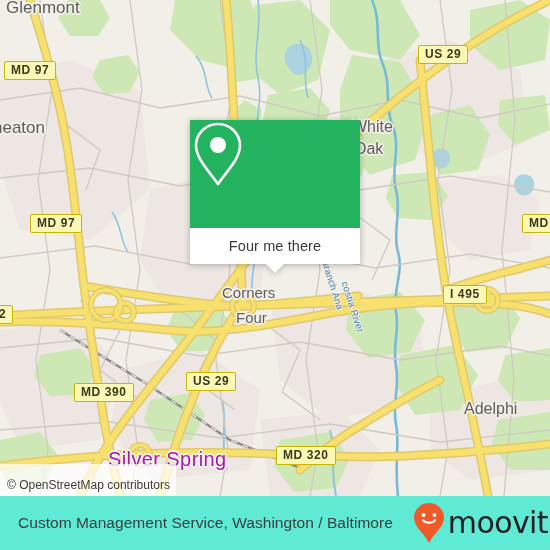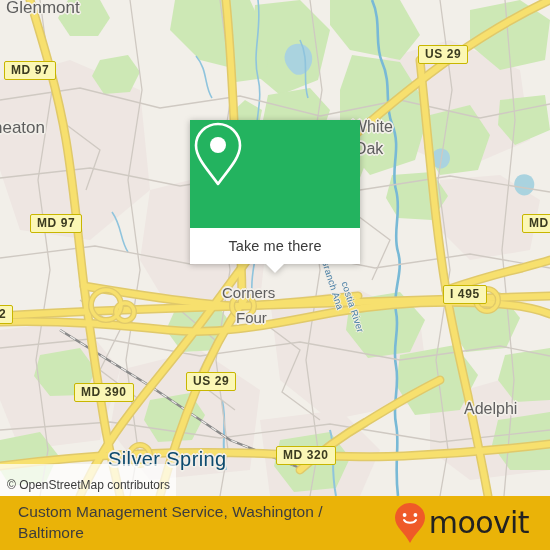--- a/index.html
+++ b/index.html
@@ -21,21 +21,21 @@
   .place-label{
     position:absolute;
     color:#5a5a5a;
     font-family:"Liberation Sans", sans-serif;
     white-space:nowrap;
     text-shadow:
       1.6px 0 #f2efe9,-1.6px 0 #f2efe9,0 1.6px #f2efe9,0 -1.6px #f2efe9,
       1.2px 1.2px #f2efe9,-1.2px 1.2px #f2efe9,1.2px -1.2px #f2efe9,-1.2px -1.2px #f2efe9;
     pointer-events:none;
   }
-  .lbl-city{font-size:20px;letter-spacing:.4px;color:#0c4a6e;}
+  .lbl-city{font-size:20px;letter-spacing:.4px;color:#a21caf;}
   .lbl-town{font-size:15px;color:#5e5e5e;}
 
   .river-label{
     position:absolute;font-size:9.5px;color:#4a7fa5;letter-spacing:.3px;
     text-shadow:1.3px 0 #f2efe9,-1.3px 0 #f2efe9,0 1.3px #f2efe9,0 -1.3px #f2efe9;
     white-space:nowrap;pointer-events:none;
   }
 
   
   .shield{
@@ -80,24 +80,24 @@
     position:absolute;left:50%;margin-left:-9px;top:144px;
     width:0;height:0;
     border-left:9px solid transparent;
     border-right:9px solid transparent;
     border-top:9px solid #ffffff;
   }
 
   
   .footer{
     position:absolute;left:0;top:496px;width:550px;height:54px;
-    background:#eab308;
+    background:#5eead4;
     display:flex;align-items:center;
     box-sizing:border-box;
-    padding:0 21px 0 18px;
+    padding:0 2px 0 18px;
   }
   .footer-title{
     flex:1;
     font-size:15.5px;color:#3d3d3d;line-height:1.35;
     letter-spacing:.05px;
     padding-right:12px;
   }
   .brand{display:flex;align-items:center;gap:2px;flex:0 0 auto;}
   .brand-word{
     font-size:30px;color:#222222;letter-spacing:-.6px;
@@ -281,21 +281,21 @@
     <div class="attribution">© OpenStreetMap contributors</div>
 
     <div class="popup">
       <div class="popup-head">
         <svg width="56" height="70" viewBox="0 0 56 70">
           <path d="M28 4 C16 4 6 13.6 6 25.6 C6 38 18 50 28 64 C38 50 50 38 50 25.6 C50 13.6 40 4 28 4 Z" fill="none" stroke="#ffffff" stroke-width="2.6" stroke-linejoin="round"></path>
           <circle cx="28" cy="25" r="8" fill="#ffffff"></circle>
         </svg>
       </div>
       <div class="popup-body">
-        <span class="popup-body-text">Take me there</span>
+        <span class="popup-body-text">Four me there</span>
       </div>
       <div class="popup-tail"></div>
     </div>
 
   </div>
 
   <div class="footer">
     <div class="footer-title">Custom Management Service, Washington / Baltimore</div>
     <div class="brand">
       <svg width="34" height="42" viewBox="0 0 34 42">

